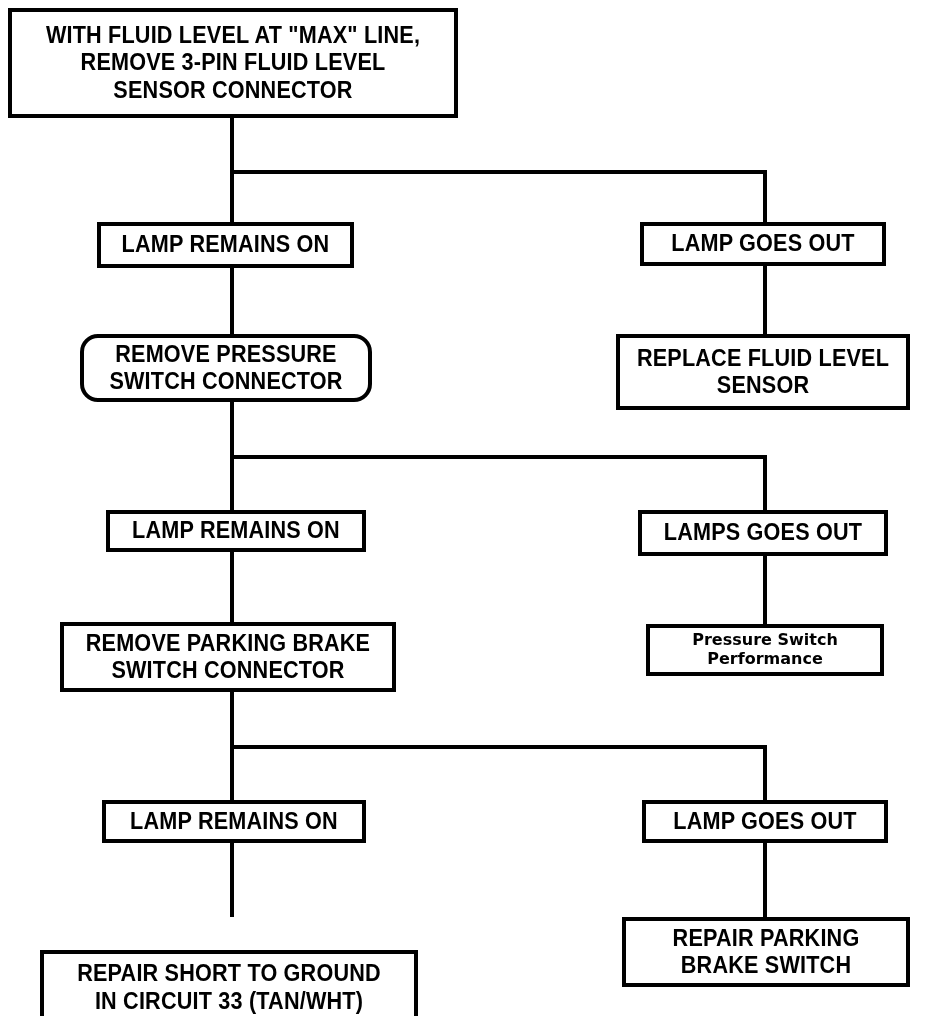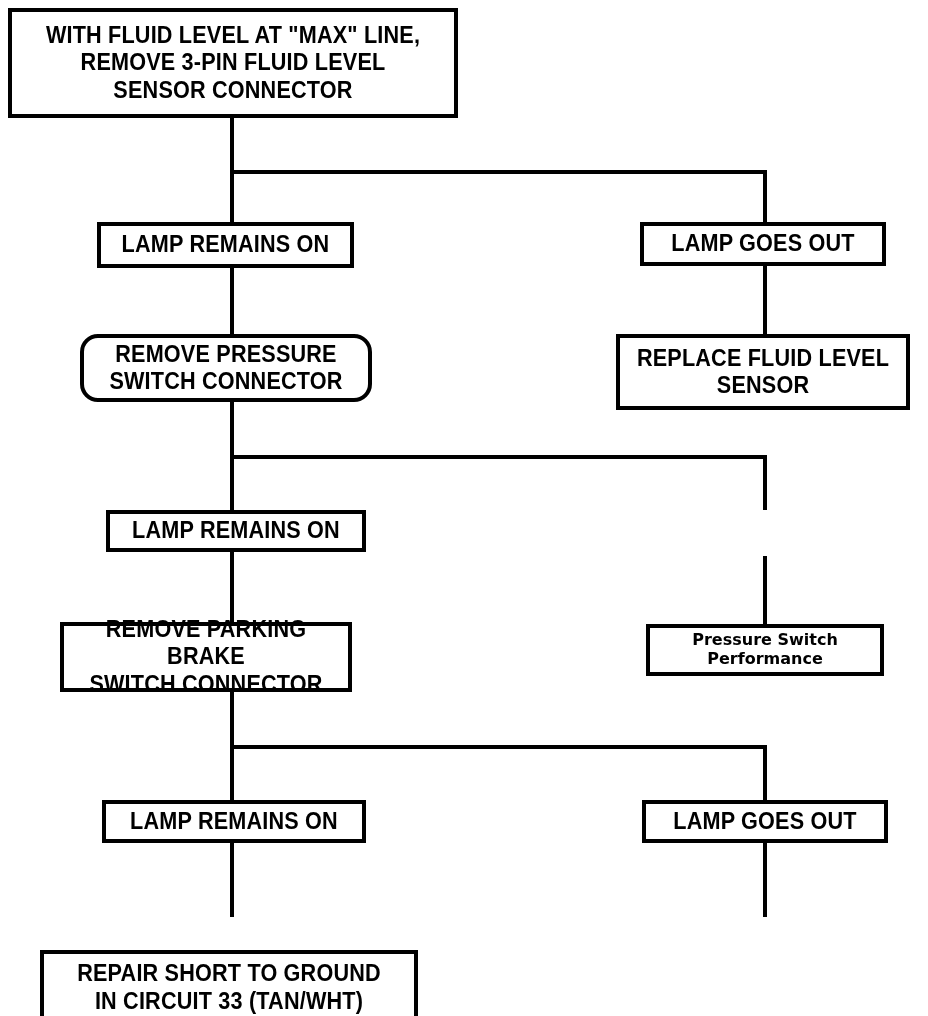--- a/index.html
+++ b/index.html
@@ -121,22 +121,25 @@
 
   <div class="node caps" style="left:616px; top:334px; width:294px; height:76px;align-items:center;">
     <span class="txt">REPLACE FLUID LEVEL
 SENSOR</span>
   </div>
 
   <div class="node caps" style="left:106px; top:510px; width:260px; height:42px;">
     <span class="txt">LAMP REMAINS ON</span>
   </div>
 
+  <div class="node caps" style="left:638px; top:510px; width:250px; height:46px;">
+    <span class="txt">LAMPS GOES OUT</span>
+  </div>
 
-  <div class="node caps" style="left:60px; top:622px; width:292px; height:70px;justify-content:center;">
+  <div class="node caps" style="left:60px; top:622px; width:336px; height:70px;justify-content:center;">
     <span class="txt">REMOVE PARKING BRAKE
 SWITCH CONNECTOR</span>
   </div>
 
   <div class="node titlecase thin" style="left:646px; top:624px; width:238px; height:52px;">
     <span class="txt">Pressure Switch
 Performance</span>
   </div>
 
   <div class="node caps" style="left:102px; top:800px; width:264px; height:43px;">
@@ -145,14 +148,18 @@
 
   <div class="node caps" style="left:642px; top:800px; width:246px; height:43px;">
     <span class="txt">LAMP GOES OUT</span>
   </div>
 
   <div class="node caps" style="left:40px; top:917px; width:378px; height:75px;margin-top:33px;">
     <span class="txt">REPAIR SHORT TO GROUND
 IN CIRCUIT 33 (TAN/WHT)</span>
   </div>
 
+  <div class="node caps" style="left:622px; top:917px; width:288px; height:70px;">
+    <span class="txt">REPAIR PARKING
+BRAKE SWITCH</span>
+  </div>
 
 </div>
 
 </body></html>

